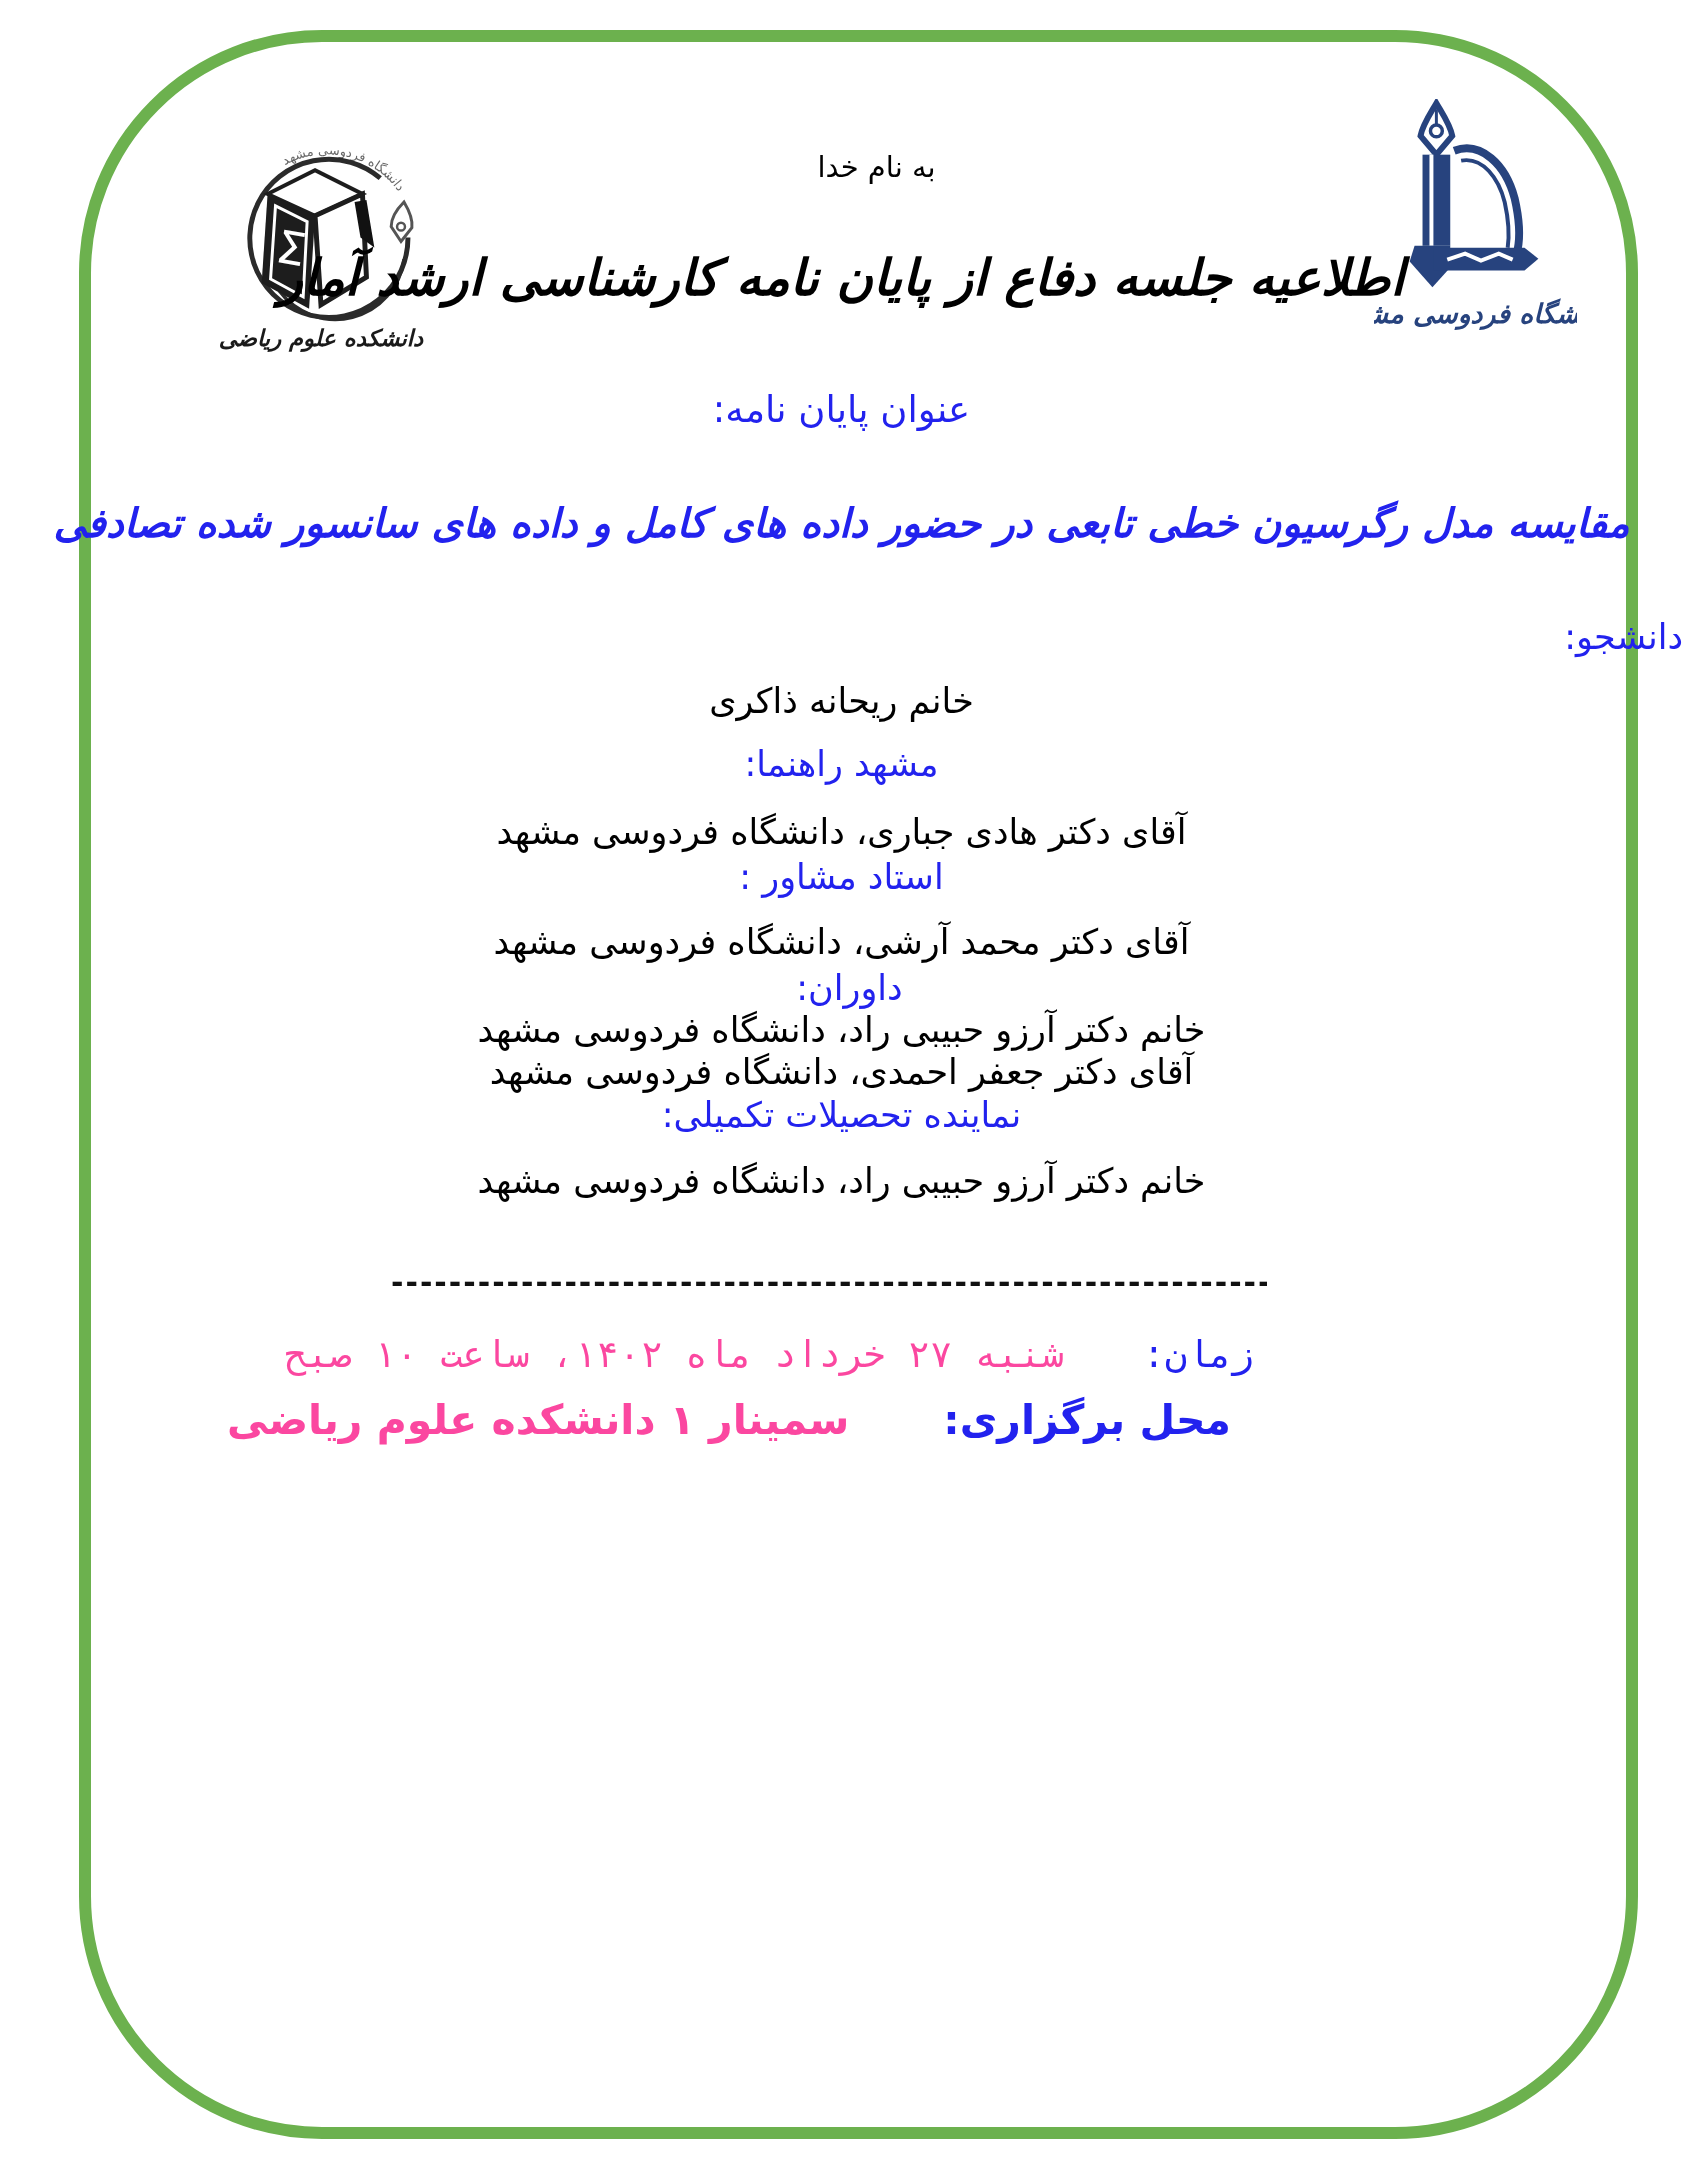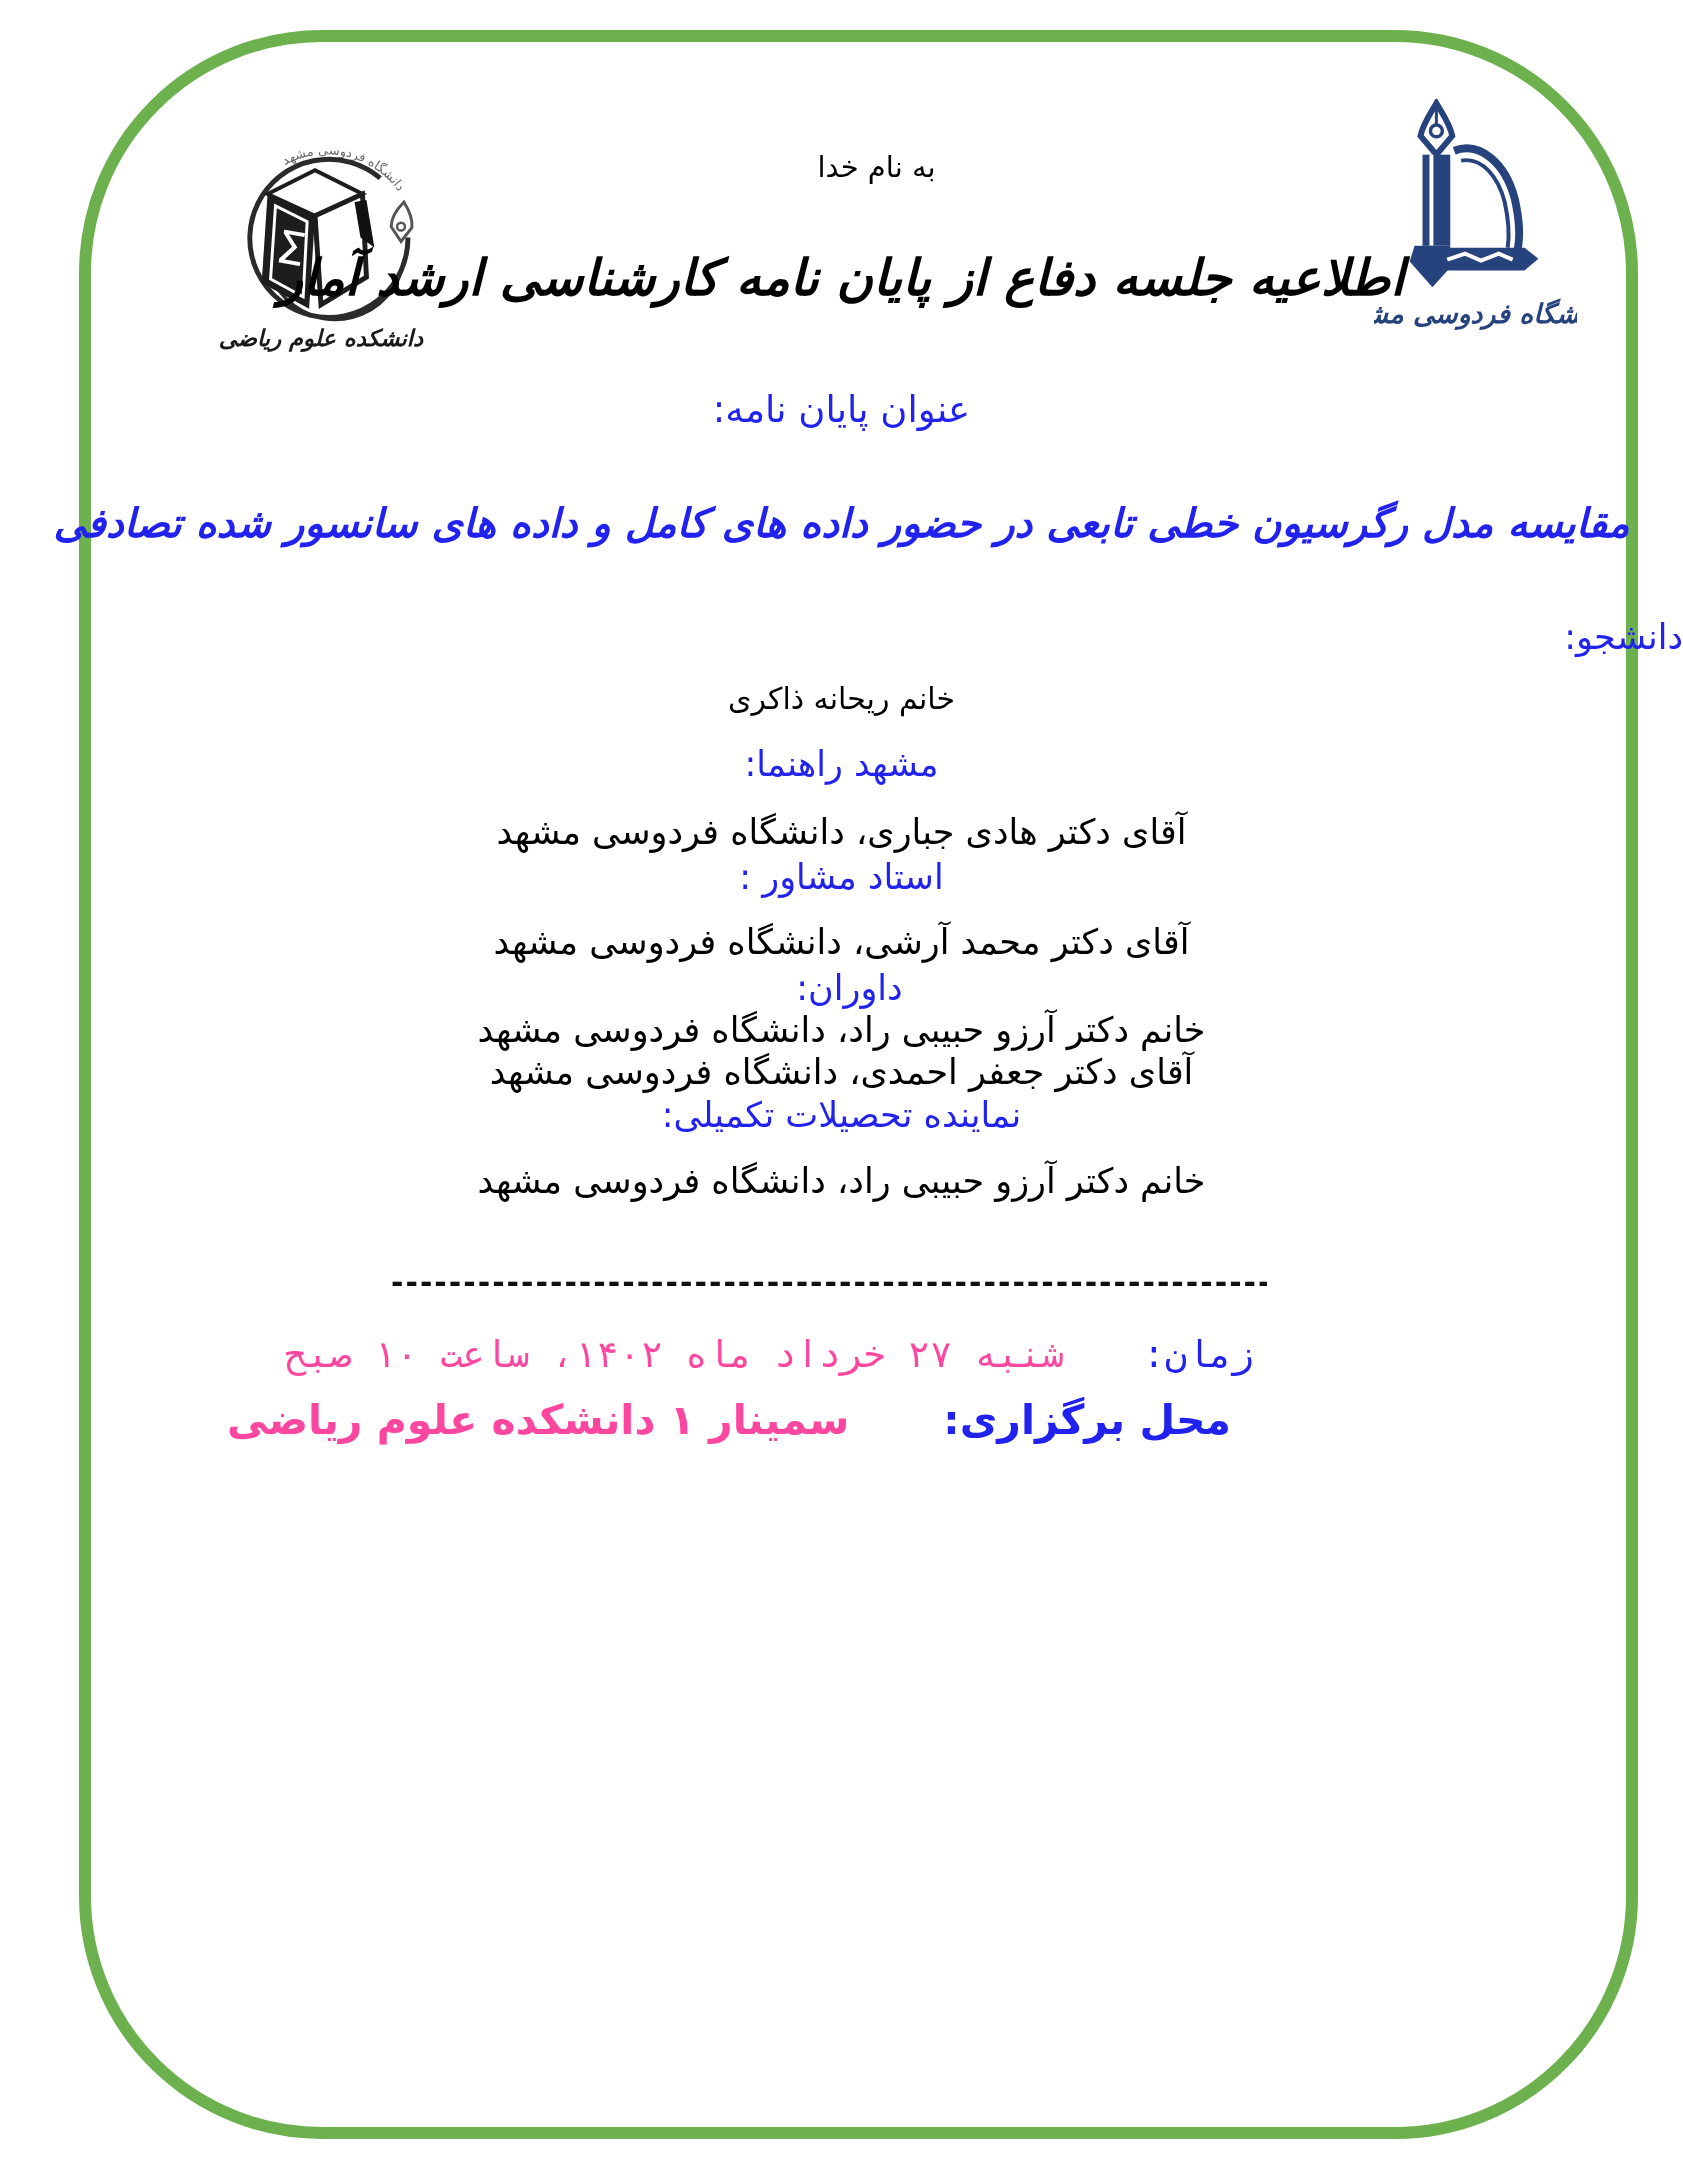--- a/index.html
+++ b/index.html
@@ -16,21 +16,21 @@
     direction:rtl; white-space:nowrap; color:#000;
   }
   .blue   { color:#2222ee; }
   .pink   { color:#fb47a0; }
   .callig { font-weight:bold; font-style:italic; }
   .bismillah     { top:150px;  font-size:29px;padding-left:35px; }
   .main-title    { top:249px;  font-size:50px; }
   .thesis-label  { top:388px;  font-size:37px; }
   .thesis-title  { top:500px;  font-size:40px; }
   .l-student-lab { top:617px;  font-size:35px;text-align:right; }
-  .l-student     { top:681px;  font-size:30px; }
+  .l-student     { top:681px;  font-size:35px; }
   .l-sup-lab     { top:744px;  font-size:35px; }
   .l-sup         { top:812px;  font-size:35px; }
   .l-adv-lab     { top:857px;  font-size:35px; }
   .l-adv         { top:922px;  font-size:35px; }
   .l-ref-lab     { top:968px;  font-size:35px;padding-left:8px; }
   .l-ref1        { top:1010px; font-size:35px; }
   .l-ref2        { top:1052px; font-size:35px; }
   .l-rep-lab     { top:1095px; font-size:35px; }
   .l-rep         { top:1161px; font-size:35px; }
   .divider {

